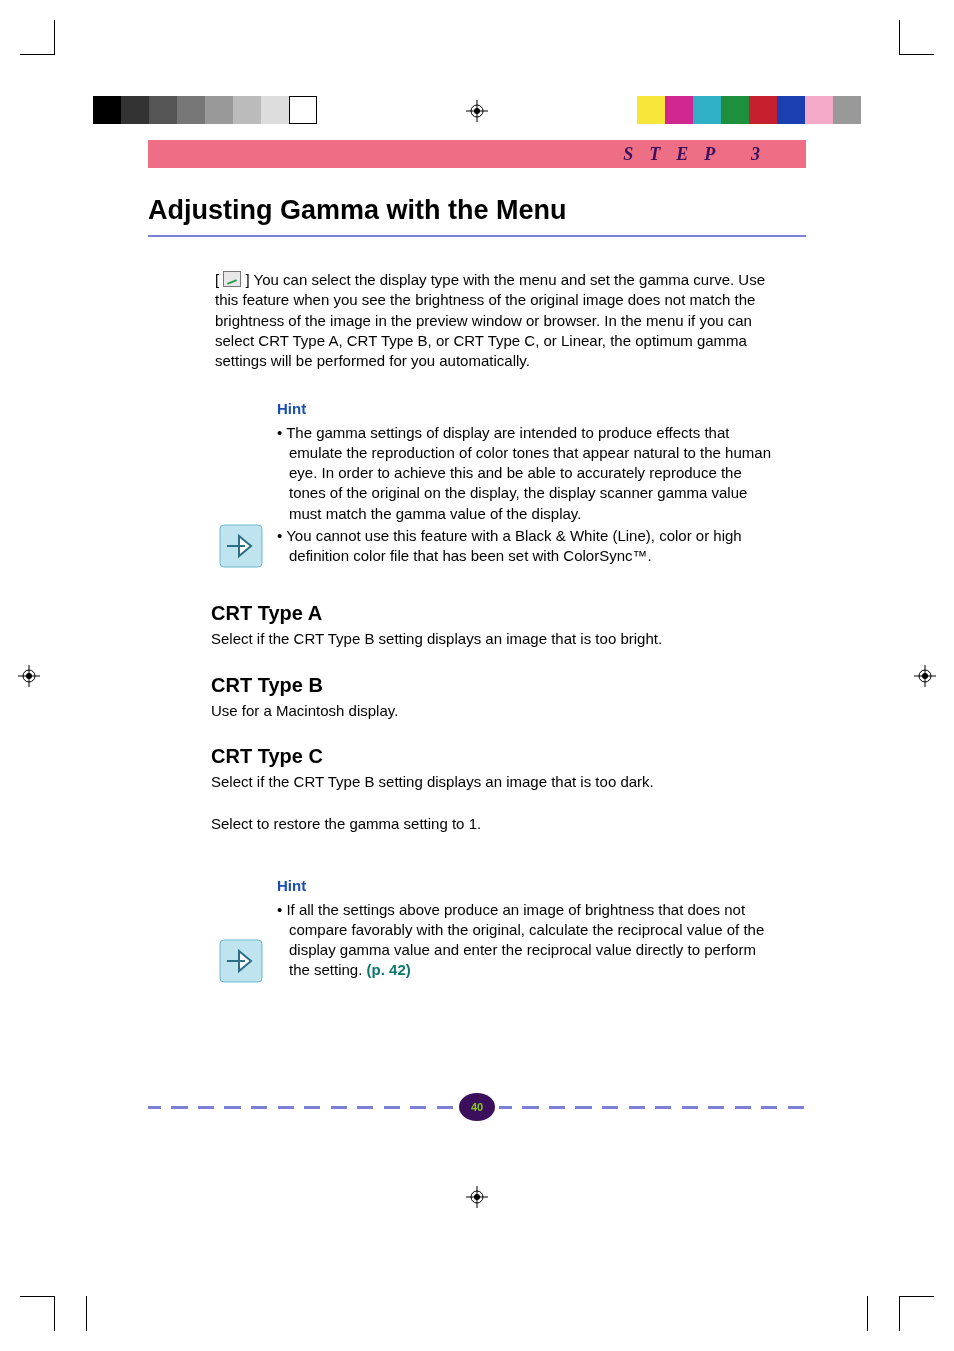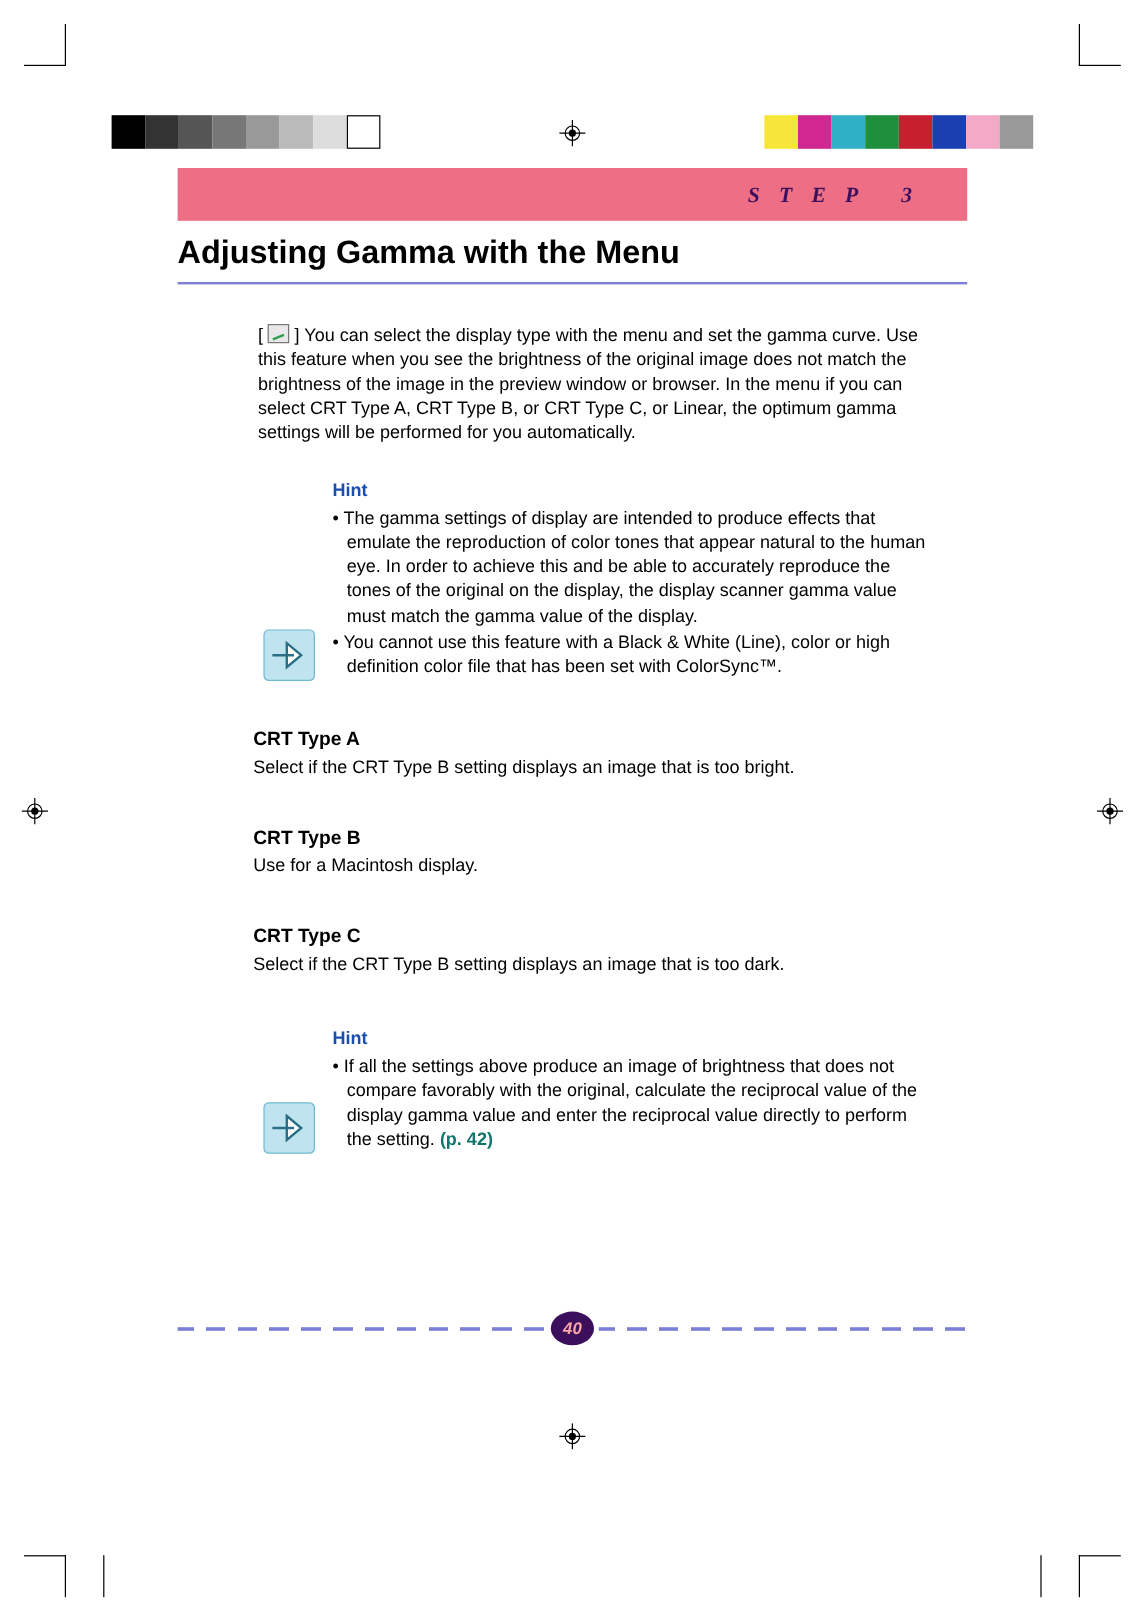--- a/index.html
+++ b/index.html
@@ -53,21 +53,21 @@
   .colorbar .sw { width: 28px; height: 28px; }
   .colorbar-left { left: 93px; }
   .colorbar-right { right: 93px; }
 
   
   .step-banner {
     position: absolute;
     top: 140px;
     left: 148px;
     right: 148px;
-    height: 44px;
+    height: 28px;
     background: #ed6e85;
     display: flex;
     justify-content: flex-end;
     align-items: center;
     padding-right: 30px;
     font-family: Georgia, serif;
     font-weight: bold;
     font-style: italic;
     color: #3b0f5c;
     letter-spacing: 16px;
@@ -149,23 +149,22 @@
     color: #0f766e;
     font-weight: bold;
   }
 
   .subsection {
     margin-bottom: 22px;
     margin-left: -4px;
   }
   .sub-title {
     font-weight: bold;
-    font-size: 16px;
+    font-size: 20px;
     margin-bottom: 2px;
-    margin-top: 38px;
   }
 
   
   .page-ornament {
     position: absolute;
     bottom: 230px;
     left: 148px;
     right: 148px;
     display: flex;
     align-items: center;
@@ -174,29 +173,28 @@
   .dash-line {
     flex: 1;
     height: 0;
     border-top: 3px dashed #7b7fd6;
     border-image: repeating-linear-gradient(90deg,#7b7fd6 0 16px,transparent 16px 26px) 3;
   }
   .page-badge {
     width: 36px;
     height: 28px;
     background: #3b0f5c;
-    color: #fca5a5;
+    color: #84cc16;
     border-radius: 50%;
     display: flex;
     align-items: center;
     justify-content: center;
     font-weight: bold;
-    font-size: 14px;
+    font-size: 11px;
     margin: 0 4px;
-    font-style: italic;
   }
 </style>
 </head>
 <body>
 
 <div class="crop-tl"></div>
 <div class="crop-tr"></div>
 <div class="crop-bl"></div>
 <div class="crop-br"></div>
 <div class="crop-bl2"></div>
@@ -291,20 +289,21 @@
   </div>
   <div class="subsection">
     <div class="sub-title">CRT Type B</div>
     <div>Use for a Macintosh display.</div>
   </div>
   <div class="subsection">
     <div class="sub-title">CRT Type C</div>
     <div>Select if the CRT Type B setting displays an image that is too dark.</div>
   </div>
   <div class="subsection" style="margin-bottom:42px">
+    <div>Select to restore the gamma setting to 1.</div>
   </div>
 
   <div class="hint-box">
     <div class="hint-icon">
       <svg viewBox="0 0 44 44">
         <rect x="1" y="1" width="42" height="42" rx="4" fill="#bfe4ef" stroke="#6fb9cf"></rect>
         <path d="M8 22 H26 M20 12 L32 22 L20 32 Z" fill="#fff" stroke="#2a6f86" stroke-width="2"></path>
       </svg>
     </div>
     <div class="hint-body">

